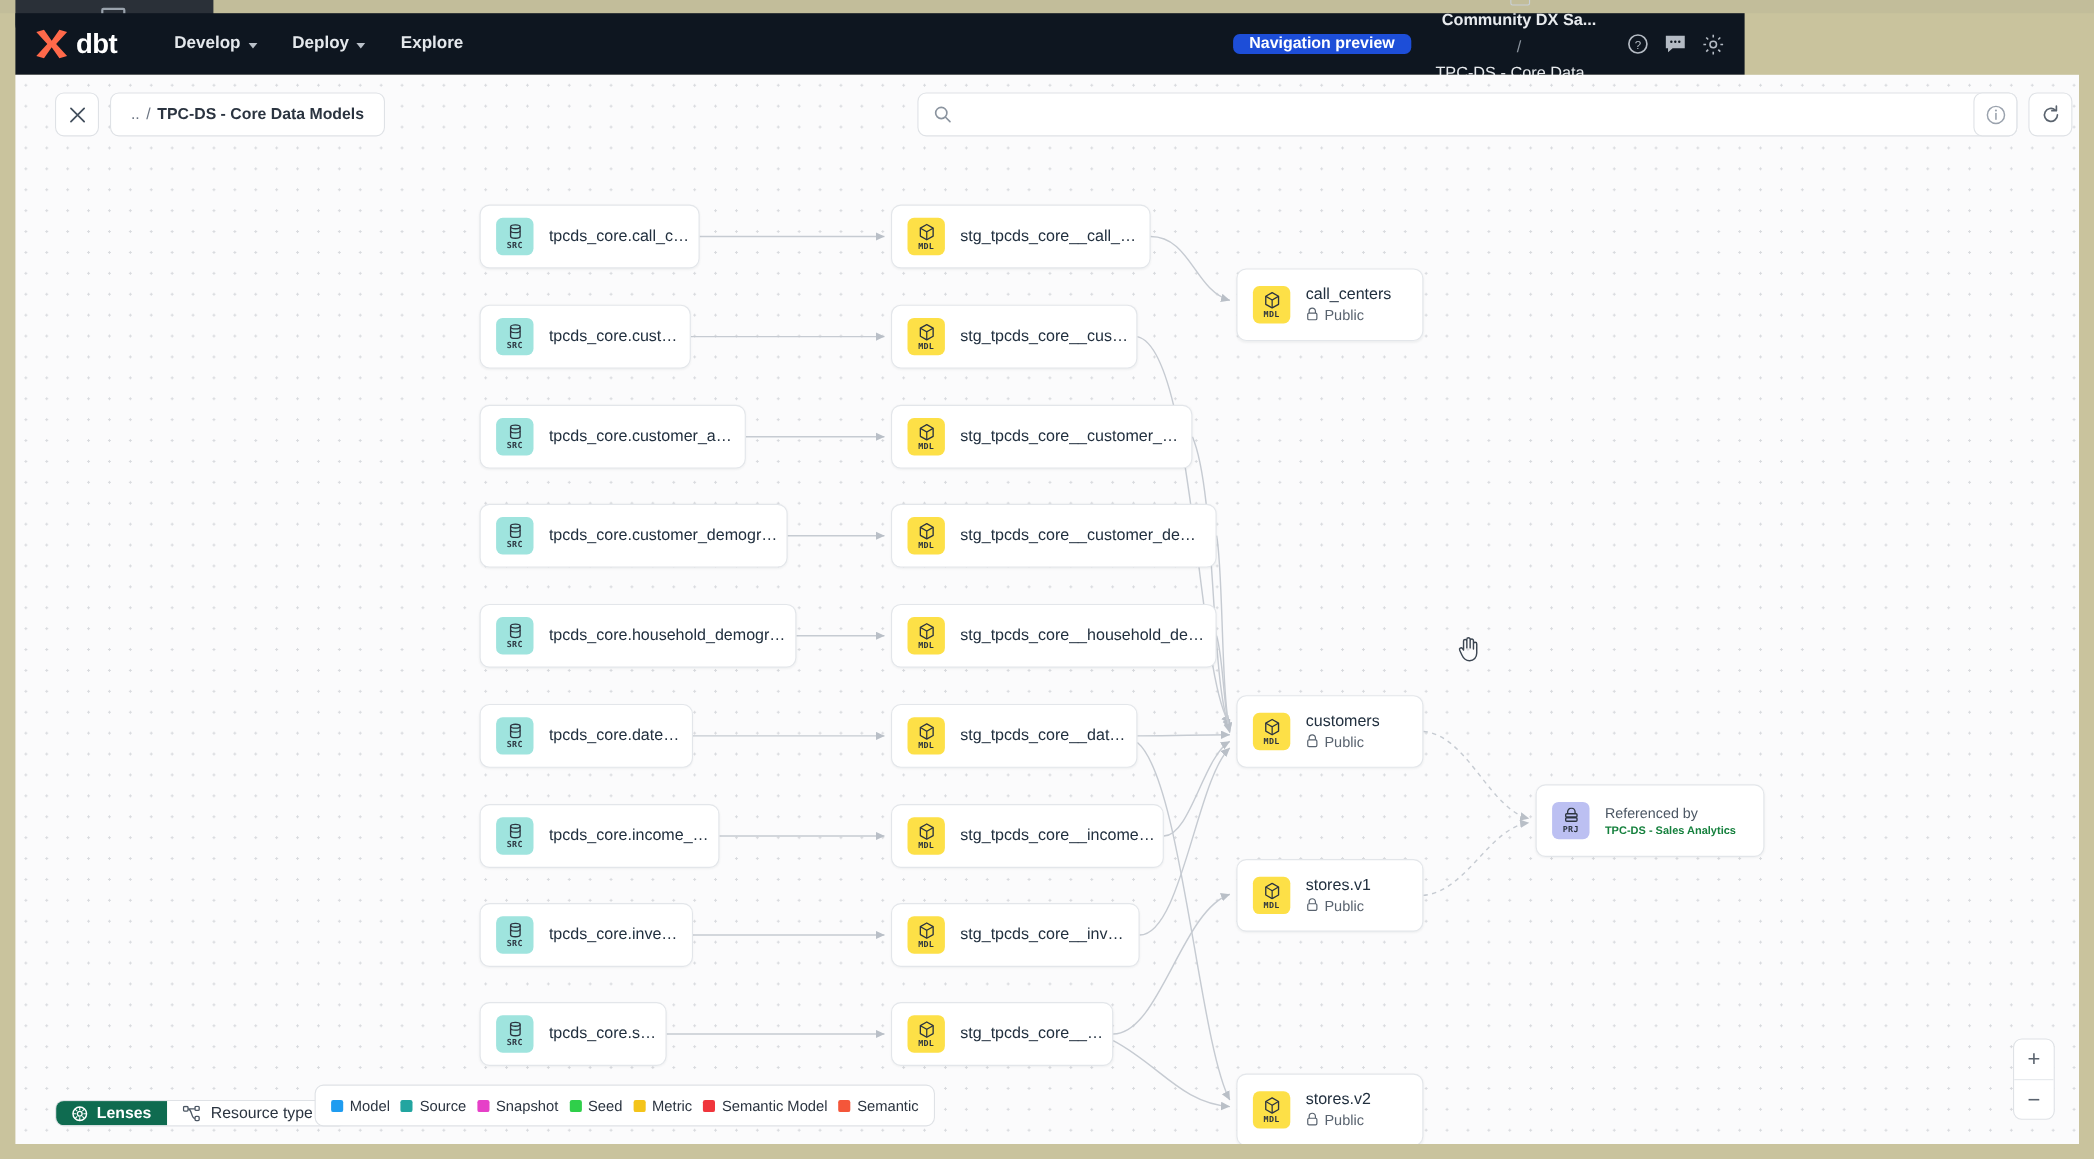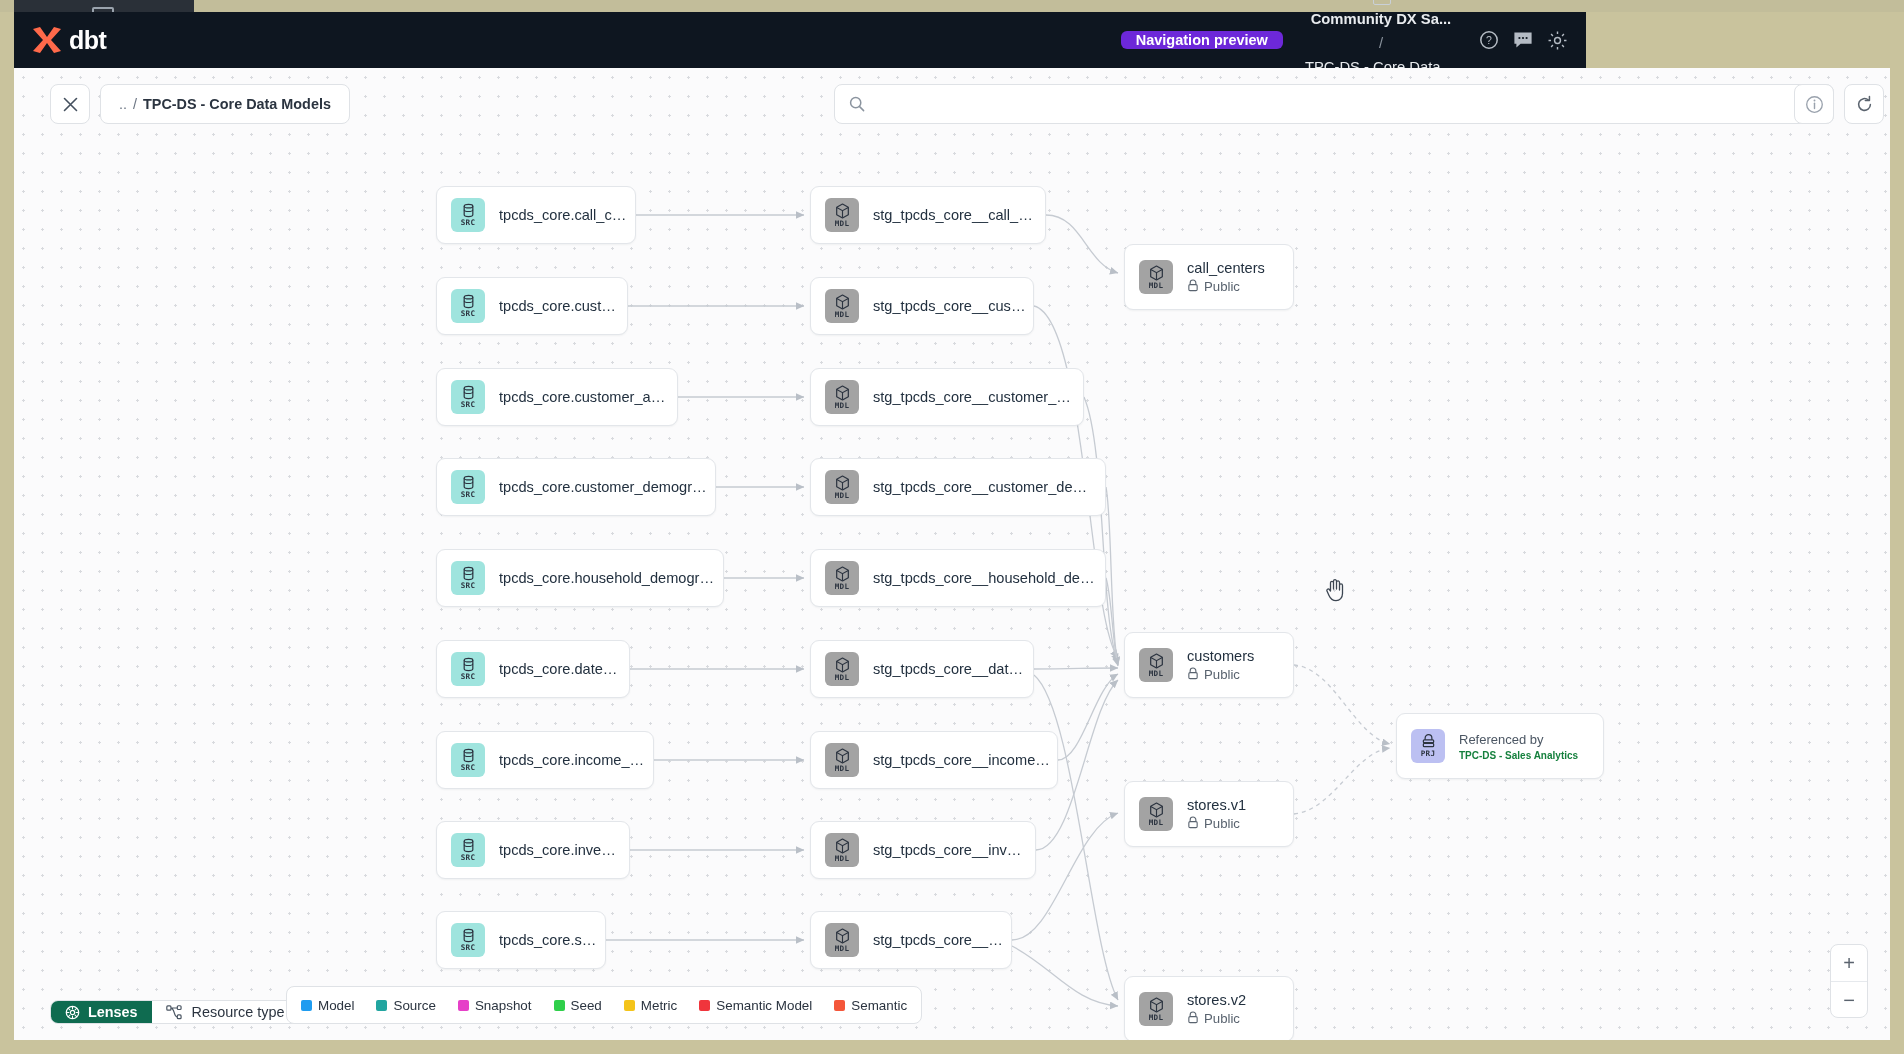--- a/index.html
+++ b/index.html
@@ -55,21 +55,21 @@
   }
   .chev {
     width: 0; height: 0; border-left: 4.5px solid transparent;
     border-right: 4.5px solid transparent; border-top: 5px solid #b9c0c8;
     display: inline-block; margin-top: 2px;
   }
   .header-right {
     margin-left: auto; display: flex; align-items: center; gap: 0px; margin-right: 18px;
   }
   .nav-preview-btn {
-    background: #6d28d9; color: #ffffff; font-size: 14.5px; font-weight: 600;
+    background: #1d4ed8; color: #ffffff; font-size: 14.5px; font-weight: 600;
     padding: 1px 15px; border-radius: 6px; cursor: pointer; white-space: nowrap;
   }
   .breadcrumb-hdr {
     display: flex; align-items: center; gap: 8px; margin-left: 22px;
     color: #e8ebee; font-size: 14.8px; font-weight: 700; white-space: nowrap; flex-direction: column;
   }
   .folder-ic { width: 16px; height: 13px; position: relative; display:inline-block; }
   .folder-ic::before {
     content:""; position:absolute; left:0; top:2px; width:16px; height:11px;
     border:1.6px solid #c9d0d7; border-radius:2px;
@@ -133,21 +133,21 @@
     position: absolute; background: #ffffff; border: 1px solid #e3e6ea;
     border-radius: 9px; box-shadow: 0 1px 2px rgba(20,30,45,0.05);
     display: flex; align-items: center; cursor: pointer;
   }
   .node-badge {
     width: 34px; height: 34px; border-radius: 6px; margin-left: 14px;
     display: flex; flex-direction: column; align-items: center; justify-content: center;
     flex-shrink: 0;
   }
   .badge-src { background: #9fe4de; }
-  .badge-mdl { background: #a3a3a3; }
+  .badge-mdl { background: #fde047; }
   .badge-prj { background: #bcc0f2; }
   .badge-abbr {
     font-family: "DejaVu Sans Mono", monospace;
     font-size: 7.6px; font-weight: 700; color: #2c3440; letter-spacing: 0.3px;
     margin-top: 1px; line-height: 1;
   }
   .node-text { margin-left: 14px; display: flex; flex-direction: column; gap: 3px; min-width:0; }
   .node-label {
     font-size: 14.6px; color: #22303f; white-space: nowrap;
     overflow: hidden; text-overflow: ellipsis;
@@ -168,21 +168,21 @@
     background: #0f6b50; color: #fff; font-size: 14.4px; font-weight: 700;
     display: flex; align-items: center; gap: 8px; padding: 0 14px; cursor: pointer;
   }
   .restype-btn {
     display: flex; align-items: center; gap: 9px; padding: 0 14px;
     font-size: 14.4px; color: #2b3440; cursor: pointer; background: #fff;
   }
   .legend {
     position: absolute; left: 272px; bottom: 16px; height: 38px;
     background: #fff; border: 1px solid #dfe2e6; border-radius: 8px;
-    display: flex; align-items: center; gap: 22px; padding: 0 14px;
+    display: flex; align-items: center; gap: 10px; padding: 0 14px;
   }
   .legend-item { display: flex; align-items: center; gap: 6px; font-size: 13.4px; color: #2b3440; }
   .legend-sw { width: 11px; height: 11px; border-radius: 2px; }
 
   .zoom-ctrl {
     position: absolute; right: 22px; bottom: 22px; width: 38px;
     background: #fff; border: 1px solid #dfe2e6; border-radius: 8px; overflow: hidden;
   }
   .zoom-btn {
     height: 36px; display: flex; align-items: center; justify-content: center;
@@ -207,20 +207,33 @@
 
     <div class="logo-wrap">
       <div class="logo-mark">
         <svg width="34" height="30" viewBox="0 0 34 30">
           <path d="M3 4 L10 2 L17 12 L24 2 L31 4 L21 15 L31 26 L24 28 L17 18 L10 28 L3 26 L13 15 Z" fill="#ff694a"></path>
         </svg>
       </div>
       <div class="logo-text">dbt</div>
     </div>
 
+    <div class="nav-links">
+      <div class="nav-link">
+        <span>Develop</span>
+        <span class="chev"></span>
+      </div>
+      <div class="nav-link">
+        <span>Deploy</span>
+        <span class="chev"></span>
+      </div>
+      <div class="nav-link">
+        <span>Explore</span>
+      </div>
+    </div>
 
     <div class="header-right">
       <div class="nav-preview-btn">Navigation preview</div>
 
       <div class="breadcrumb-hdr">
         <span class="folder-ic"></span>
         <span>Community DX Sa...</span>
         <span class="bc-sep">/</span>
         <span class="bc-proj">TPC-DS - Core Data ...</span>
         <span class="chev"></span>

